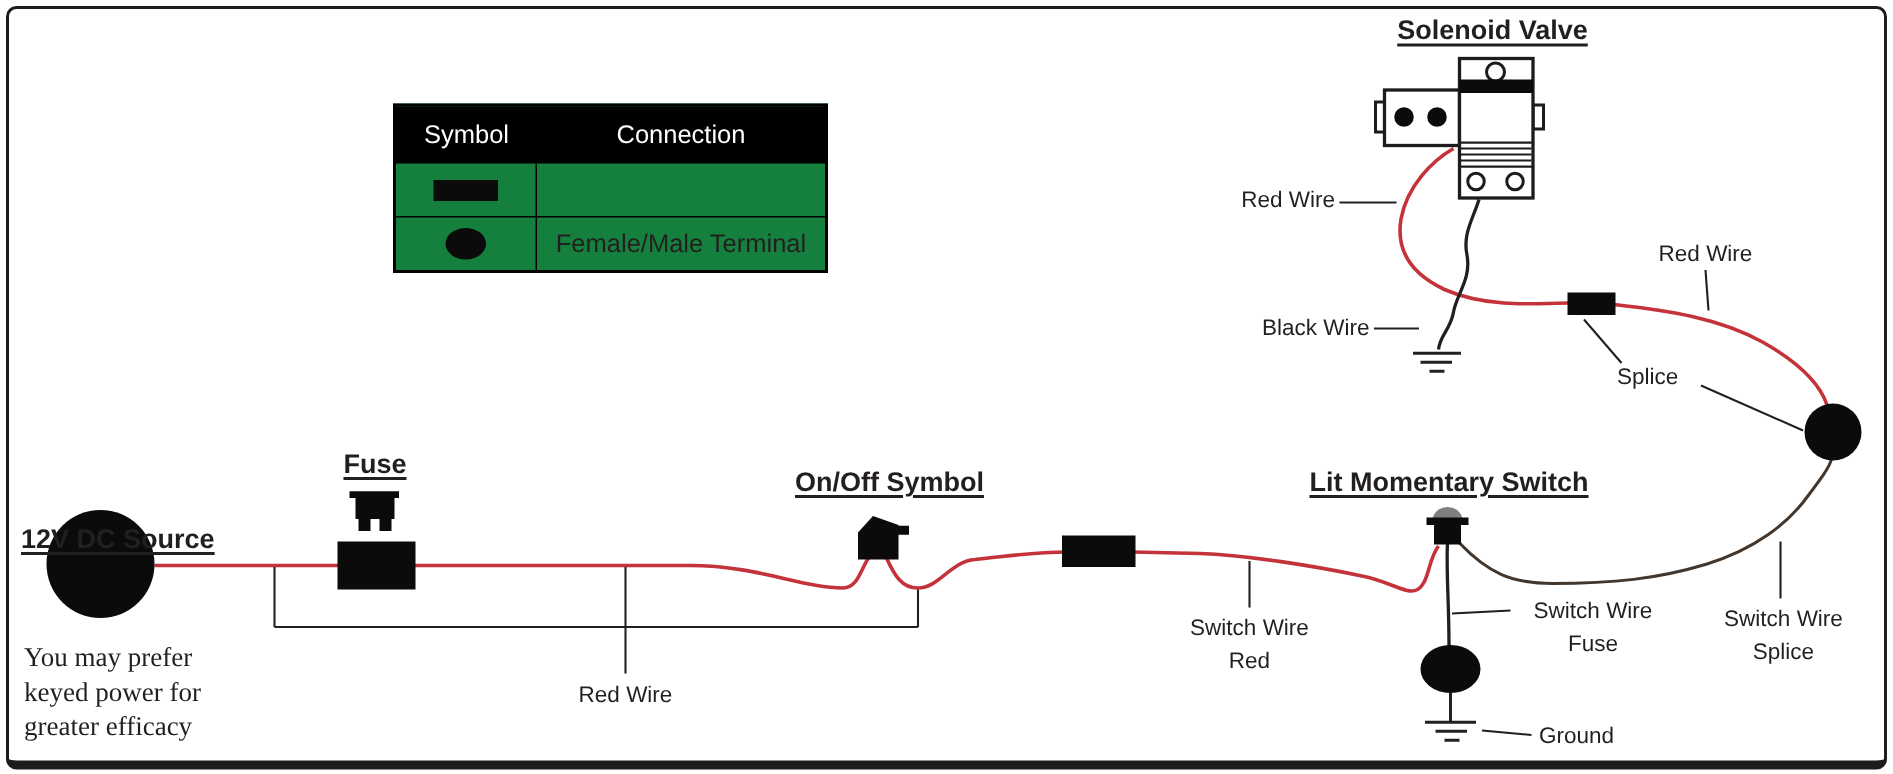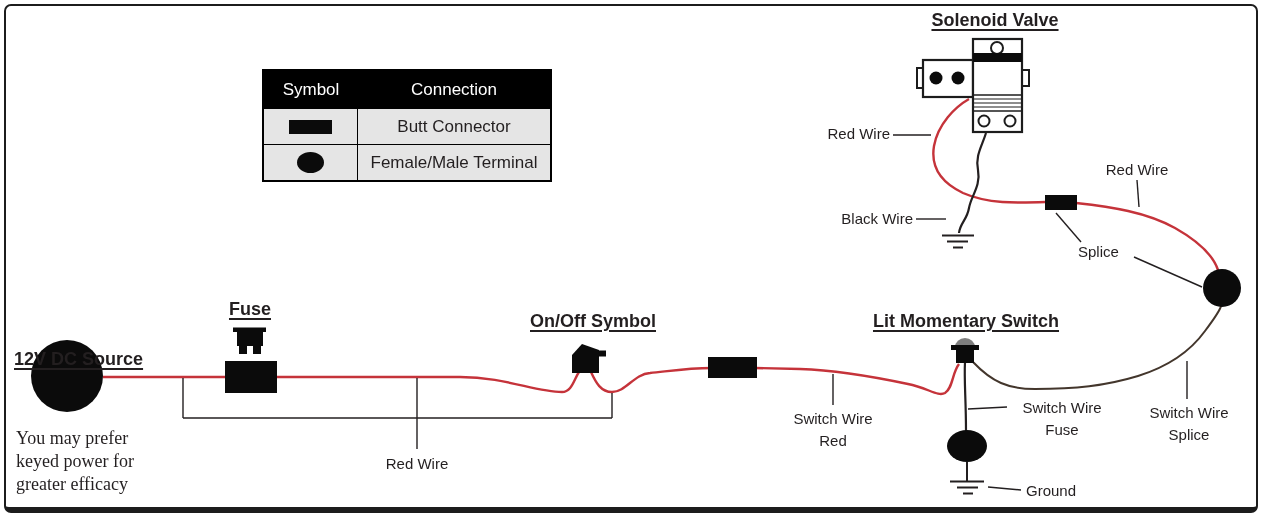--- a/index.html
+++ b/index.html
@@ -41,21 +41,21 @@
     font-size:18px;line-height:23px;
     white-space:nowrap;
     font-family:Liberation Serif, serif;
   }
   
   .legend{
     position:absolute;left:262px;top:69px;
     width:290px;
     border:2px solid #000;
     box-sizing:border-box;
-    background:#e5e5e5;
+    background:#15803d;
   }
   .legend-header{
     display:grid;grid-template-columns:94px 1fr;
     background:#000;color:#fff;
     height:37px;align-items:center;
   }
   .legend-header .cell{text-align:center;font-size:17px;}
   .legend-row{
     display:grid;grid-template-columns:94px 1fr;
     height:35px;align-items:center;
@@ -173,21 +173,20 @@
 
   <div class="legend">
     <div class="legend-header">
       <div class="cell">Symbol</div>
       <div class="cell">Connection</div>
     </div>
     <div class="legend-row">
       <div class="sym">
           <span class="sym-rect"></span>
         </div>
-      <div class="txt">Butt Connector</div>
     </div>
     <div class="legend-row">
       <div class="sym">
           <span class="sym-ellipse"></span>
         </div>
       <div class="txt">Female/Male Terminal</div>
     </div>
   </div>
 
   <div class="title" style="left:900px;top:9px;width:190px;">Solenoid Valve</div>

